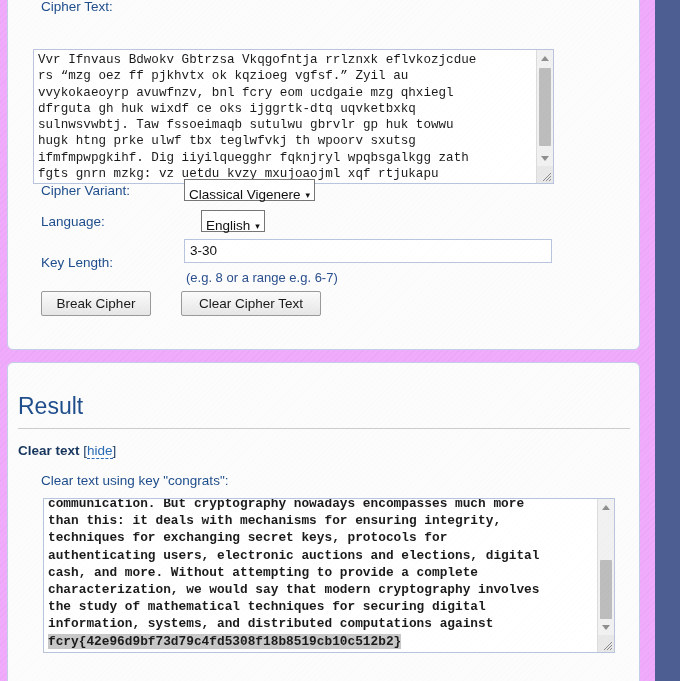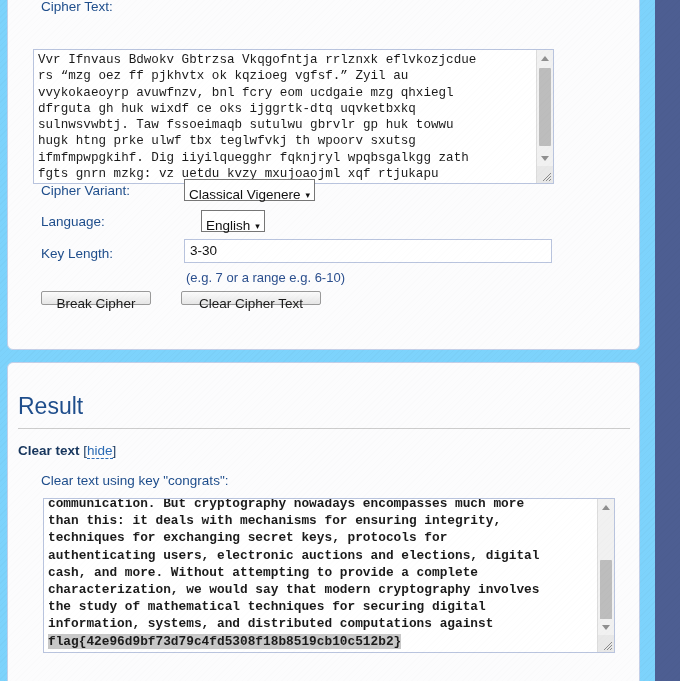--- a/index.html
+++ b/index.html
@@ -15,21 +15,21 @@
     font-size: 13px;
     color: #20335c;
   }
   
   .page-wrap {
     position: absolute;
     left: 0;
     top: 0;
     width: 655px;
     height: 681px;
-    background: #7dd3fc;
+    background: #f0abfc;
     overflow: hidden;
   }
   
   .page-wrap::before, body::after {
     content: "";
     position: absolute;
     left: 0; top: 0; right: 0; bottom: 0;
     pointer-events: none;
     background-image: repeating-linear-gradient(135deg,
       rgba(0,0,0,0.012) 0px, rgba(0,0,0,0.012) 1px,
@@ -211,21 +211,21 @@
   }
   .btn {
     position: absolute;
     box-sizing: border-box;
     border: 1px solid #9a9a9a;
     border-radius: 2px;
     background: linear-gradient(#fbfbfb, #e6e6e6);
     color: #1a1a1a;
     font-family: "Liberation Sans", sans-serif;
     font-size: 13.5px;
-    height: 14px;
+    height: 25px;
     line-height: 23px;
     text-align: center;
     padding: 0 14px;
     white-space: nowrap;
   }
 
   
   #result-title {
     position: absolute;
     left: 18px;
@@ -307,23 +307,23 @@
   <div class="row-label" style="left:41px; top:183px;text-align:center;">Cipher Variant:</div>
   <div class="sel" style="left:184px; top:179px;">
     <span>Classical Vigenere</span><span class="caret">▾</span>
   </div>
 
   <div class="row-label" style="left:41px; top:214px;">Language:</div>
   <div class="sel" style="left:201px; top:210px;">
     <span>English</span><span class="caret">▾</span>
   </div>
 
-  <div class="row-label" style="left:41px; top:246px;text-align:right;">Key Length:</div>
+  <div class="row-label" style="left:41px; top:255px;text-align:right;">Key Length:</div>
   <div class="txt" style="left:184px; top:239px; width:368px;">3-30</div>
-  <div class="hint" style="left:186px; top:270px;">(e.g. 7 or a range e.g. 6-10)</div>
+  <div class="hint" style="left:186px; top:270px;">(e.g. 8 or a range e.g. 6-7)</div>
 
   <div class="btn" style="left:41px; top:291px; width:110px;">Break Cipher</div>
   <div class="btn" style="left:181px; top:291px; width:140px;">Clear Cipher Text</div>
 
   <div class="panel" id="panel-result"></div>
 
   <h1 id="result-title">Result</h1>
   <div id="result-rule"></div>
 
   <div id="cleartext-head">
@@ -338,21 +338,21 @@
       <pre class="ta-text" style="margin-top:-4px;">communication. But cryptography nowadays encompasses much more
 than this: it deals with mechanisms for ensuring integrity,
 techniques for exchanging secret keys, protocols for
 authenticating users, electronic auctions and elections, digital
 cash, and more. Without attempting to provide a complete
 characterization, we would say that modern cryptography involves
 the study of mathematical techniques for securing digital
 information, systems, and distributed computations against
 adversarial attacks.
 </pre>
-      <pre class="ta-text" style="margin-top:-17.2px;"><span class="hl">flag{42e96d9bf73d79c4fd5308f18b8519cb10c512b2}</span></pre>
+      <pre class="ta-text" style="margin-top:-17.2px;"><span class="hl">fcry{42e96d9bf73d79c4fd5308f18b8519cb10c512b2}</span></pre>
     </div>
     <div class="sb">
       <div class="sb-arrow up">
           <i></i>
         </div>
       <div class="sb-thumb" style="top:61px;height:63px;"></div>
       <div class="sb-arrow down">
           <i></i>
         </div>
       <div class="sb-grip">

